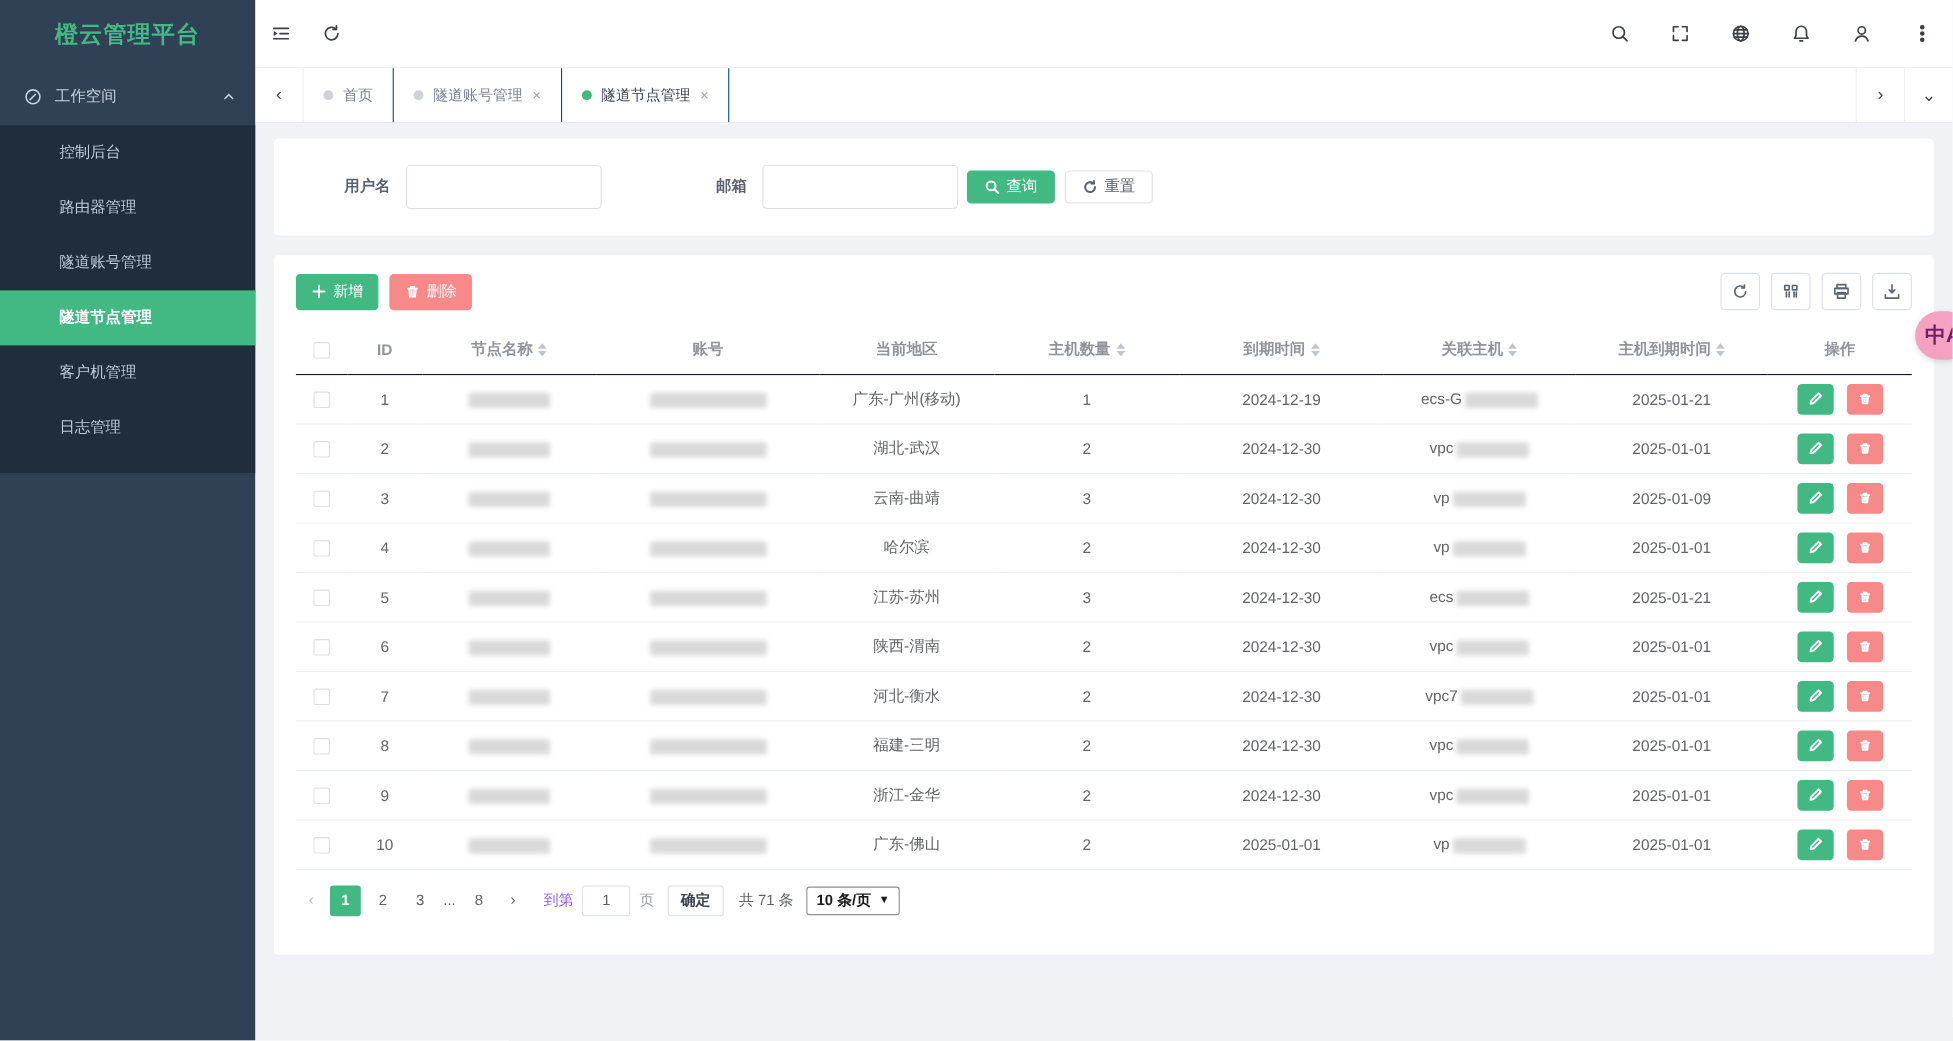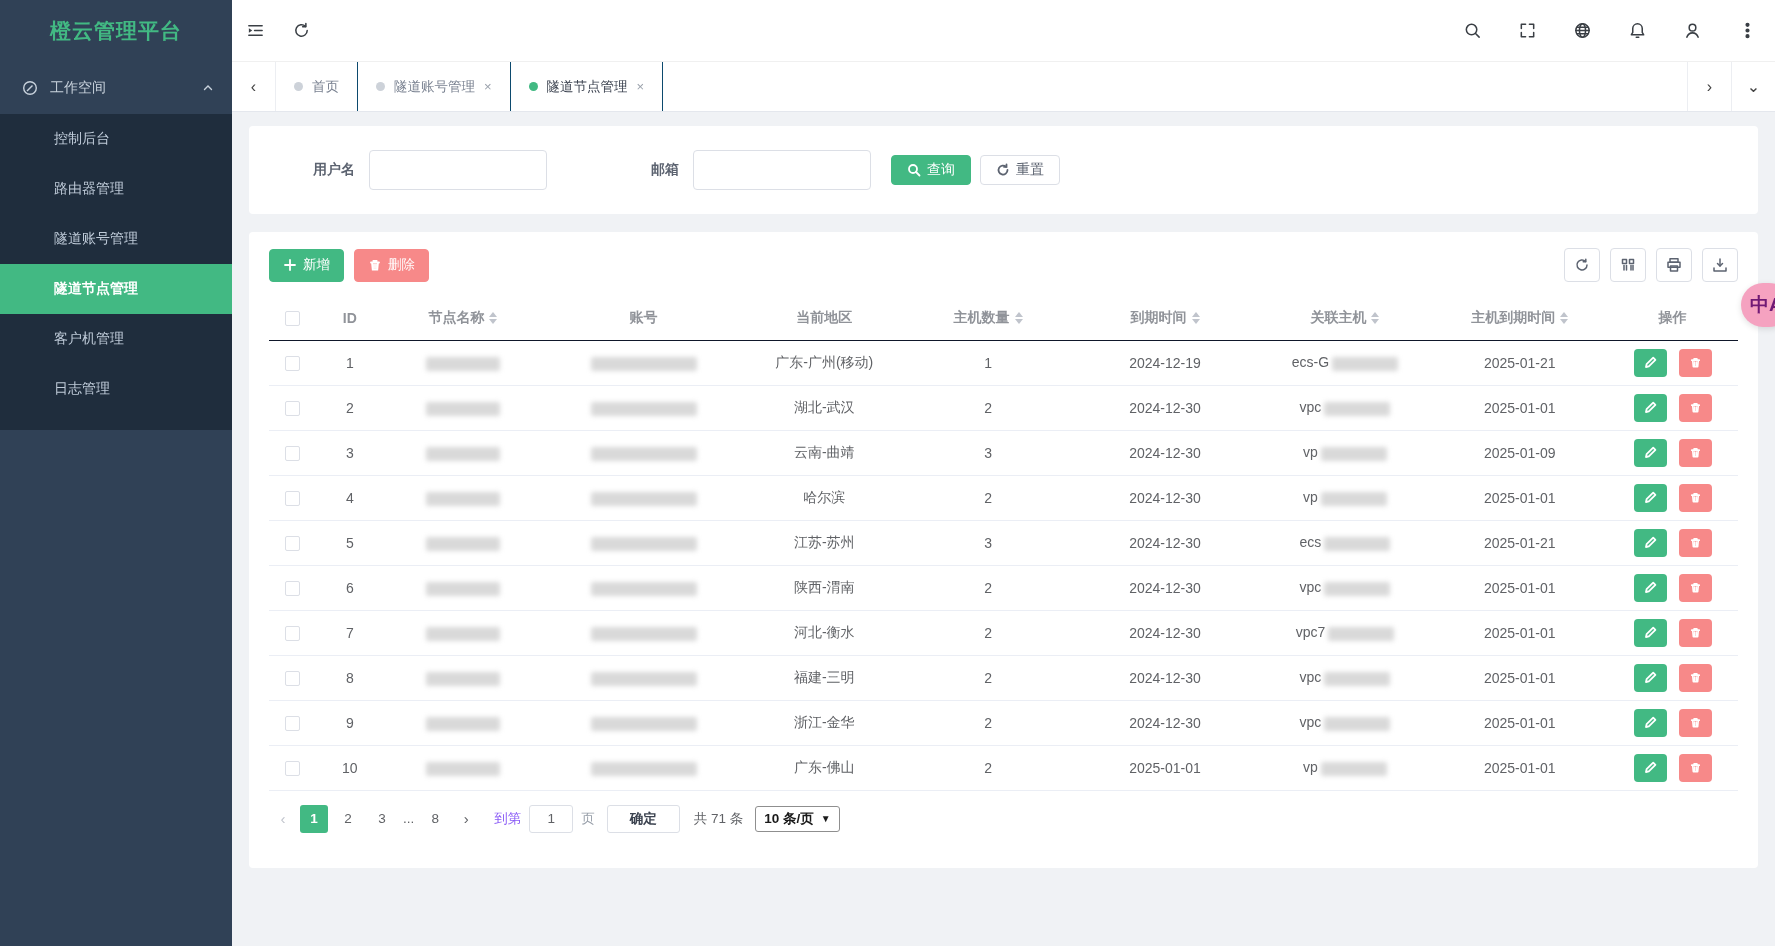--- a/index.html
+++ b/index.html
@@ -39,21 +39,21 @@
   
   .content { position:absolute; left:232px; right:0; top:112px; bottom:0; padding:14px 17px; overflow:hidden; }
   .card { background:#fff; border-radius:4px; }
 
   
   .search-card { height:88px; display:flex; align-items:center; padding-left:64px; margin-bottom:18px; }
   .form-group { display:flex; align-items:center; }
   .form-label { font-size:14px; font-weight:bold; color:#5c6370; margin-right:14px; white-space:nowrap; }
   .form-input { width:178px; height:40px; border:1px solid #dcdfe6; border-radius:4px; background:#fff; font-size:14px; padding:0 10px; color:#606266; outline:none; }
   .gap-a { margin-right:104px; }
-  .gap-b { margin-right:20px; }
+  .gap-b { margin-right:8px; }
   .btn { display:inline-flex; align-items:center; justify-content:center; gap:6px; height:30px; padding:0 15px; border-radius:4px; font-size:14px; cursor:pointer; border:1px solid transparent; white-space:nowrap; }
   .btn-green { background:#42b983; color:#fff; border-color:#42b983; }
   .btn-plain { background:#fff; color:#5c6370; border-color:#dcdfe6; margin-left:9px; }
   .btn .bicon { width:14px; height:14px; stroke:currentColor; fill:none; stroke-width:1.8; stroke-linecap:round; }
 
   
   .table-card { padding:16px 20px 14px 20px; height:636px; }
   .toolbar { display:flex; align-items:center; }
   .btn-sm { height:33px; padding:0 13px; font-size:13.5px; }
   .btn-red { background:#f78989; color:#fff; border-color:#f78989; margin-left:10px; }
@@ -94,21 +94,21 @@
   
   .pager { display:flex; align-items:center; margin-top:14px; font-size:13.5px; color:#606266; }
   .pg-nav { width:28px; height:28px; display:flex; align-items:center; justify-content:center; font-size:15px; cursor:pointer; }
   .pg-nav.disabled { color:#c0c4cc; cursor:default; }
   .pg-page { min-width:28px; height:28px; display:flex; align-items:center; justify-content:center; margin:0 3px; border-radius:3px; cursor:pointer; padding:0 4px; }
   .pg-page.active { background:#42b983; color:#fff; font-weight:bold; }
   .pg-ellipsis { margin:0 4px; color:#606266; }
   .pg-goto { color:#8b5cf6; margin-left:14px; }
   .pg-input { width:44px; height:28px; border:1px solid #dcdfe6; border-radius:3px; text-align:center; font-size:13.5px; color:#606266; margin:0 8px; outline:none; }
   .pg-unit { color:#9aa1ab; margin-right:12px; }
-  .pg-confirm { height:28px; padding:0 22px; background:#fff; border:1px solid #dcdfe6; border-radius:3px; font-size:13.5px; font-weight:bold; color:#3c4350; cursor:pointer; }
+  .pg-confirm { height:28px; padding:0 11px; background:#fff; border:1px solid #dcdfe6; border-radius:3px; font-size:13.5px; font-weight:bold; color:#3c4350; cursor:pointer; }
   .pg-total { margin-left:14px; }
   .pg-size { margin-left:12px; height:26px; border:1px solid #8f8f8f; border-radius:3px; display:inline-flex; align-items:center; padding:0 8px; gap:7px; font-size:13.5px; font-weight:bold; color:#1a1a1a; cursor:pointer; background:#fff; }
   .pg-size .sel-caret { font-size:10px; color:#1a1a1a; }
 
   
   .translate-fab { position:absolute; right:-16px; top:283px; width:50px; height:44px; border-radius:22px; background:#f5a2c0; display:flex; align-items:center; justify-content:flex-start; padding-left:9px; z-index:20; cursor:pointer; box-shadow:0 2px 6px rgba(0,0,0,.12); }
   .translate-fab span { color:#701a75; font-size:19px; font-weight:bold; }
 </style>
 </head>
 <body>

